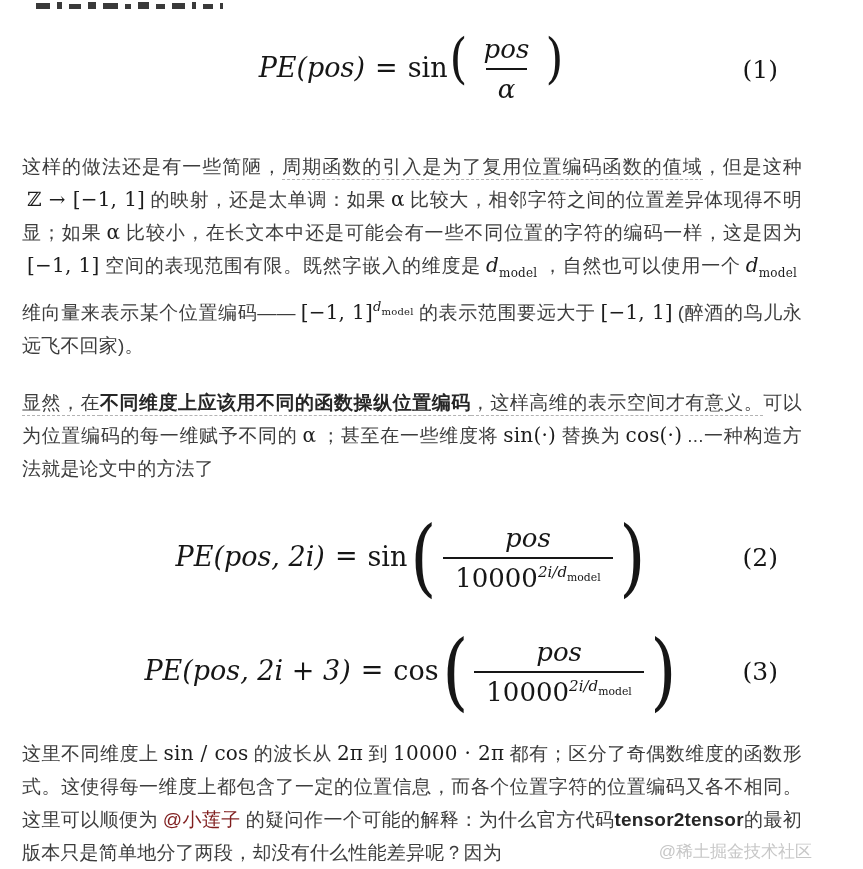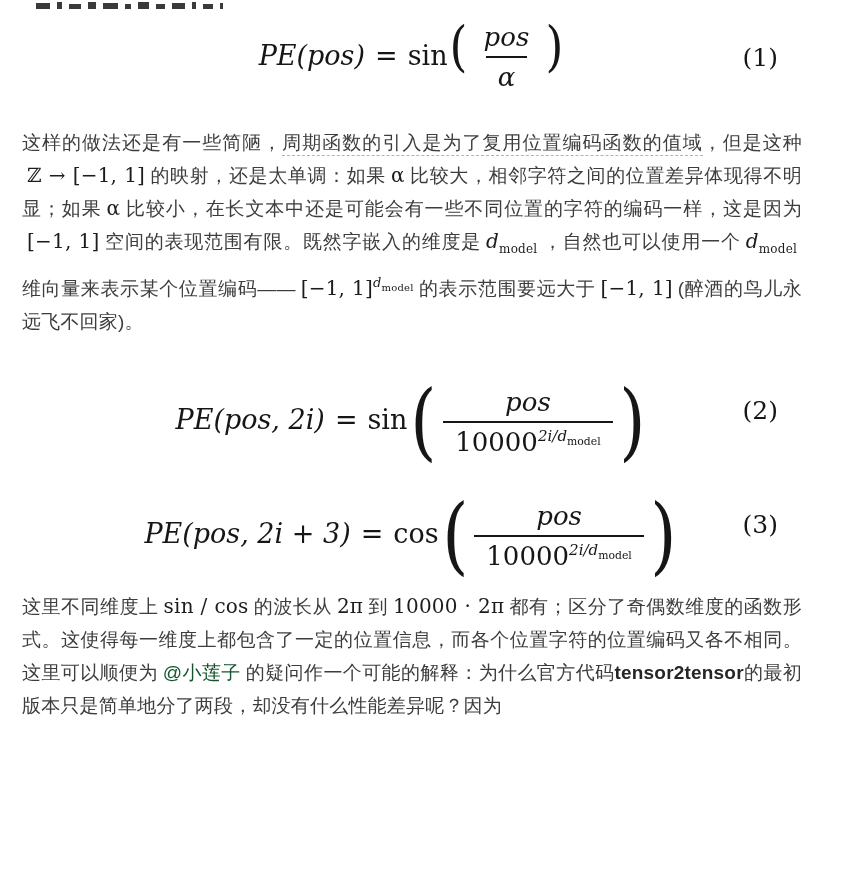--- a/index.html
+++ b/index.html
@@ -29,33 +29,33 @@
   }
   .imath .it, i { font-style:italic; }
   .msub { font-size:12px; }
   .msup { font-size:13px; }
   .msup .msub { font-size:10px; }
 
   
   .du { border-bottom:1px dashed #b3b3b3; padding-bottom:2px; }
 
   
-  .mention { color:#14532d; text-decoration:none; margin:0 5px; cursor:pointer; }
+  .mention { color:#7f1d1d; text-decoration:none; margin:0 5px; cursor:pointer; }
 
   
   .eq-row {
     position:relative; display:flex; justify-content:center; align-items:center;
     font-family:"DejaVu Serif",serif; color:#161616; font-size:27px;
   }
   .eq-row.first  { margin:22px 0 34px 0; min-height:66px; }
   .eq-row.tall   { margin:6px 0 18px 0;  min-height:96px;align-items:flex-end; }
   .mi { font-style:italic; }
   .rm { font-style:normal; }
   .mo { font-style:normal; margin:0 10px; }
-  .frac { display:inline-flex; flex-direction:column; align-items:center; margin:0 3px; font-size:26px; }
+  .frac { display:inline-flex; flex-direction:column; align-items:center; margin:12px 3px; font-size:26px; }
   .frac .num { padding:0 12px 4px; }
   .frac .den { border-top:2px solid #161616; padding:4px 12px 0; }
   .den .exp { font-size:0.58em; font-style:italic; }
   .den .exp .msub { font-size:0.72em; font-style:normal; }
   .paren { font-style:normal; display:inline-block; line-height:0.85; font-weight:400; }
   .paren.sz1 { font-size:54px; transform:scaleX(0.85); }
   .paren.sz2 { font-size:84px; transform:scaleX(0.8); }
   .eq-num { position:absolute; right:24px; top:50%; transform:translateY(-50%); font-size:25px; font-style:normal; color:#161616; }
 
   
@@ -91,20 +91,23 @@
           </span><span class="paren sz1">)</span>
       </span>
       <span class="eq-num">(1)</span>
     </div>
 
 
     <p class="para">
       <span class="seg">这样的做法还是有一些简陋，</span><span class="du">周期函数的引入是为了复用位置编码函数的值域</span><span class="seg">，但是这种</span><span class="imath">ℤ → [−1, 1]</span><span class="seg">的映射，还是太单调：如果</span><span class="imath it">α</span><span class="seg">比较大，相邻字符之间的位置差异体现得不明显；如果</span><span class="imath it">α</span><span class="seg">比较小，在长文本中还是可能会有一些不同位置的字符的编码一样，这是因为</span><span class="imath">[−1, 1]</span><span class="seg">空间的表现范围有限。既然字嵌入的维度是</span><span class="imath"><i>d</i><sub class="msub">model</sub></span><span class="seg">，自然也可以使用一个</span><span class="imath"><i>d</i><sub class="msub">model</sub></span><span class="seg">维向量来表示某个位置编码——</span><span class="imath"><span>[−1, 1]</span><sup class="msup"><i>d</i><sub class="msub">model</sub></sup></span><span class="seg">的表示范围要远大于</span><span class="imath">[−1, 1]</span><span class="seg">(醉酒的鸟儿永远飞不回家)。</span>
     </p>
 
+    <p class="para">
+      <span class="du">显然，在</span><strong class="du">不同维度上应该用不同的函数操纵位置编码</strong><span class="du">，这样高维的表示空间才有意义。</span><span class="seg">可以为位置编码的每一维赋予不同的</span><span class="imath it">α</span><span class="seg">；甚至在一些维度将</span><span class="imath">sin(·)</span><span class="seg">替换为</span><span class="imath">cos(·)</span><span class="seg">...一种构造方法就是论文中的方法了</span>
+    </p>
 
     <div class="eq-row tall">
       <span>
         <span class="mi">PE</span><span class="mi">(pos, 2i)</span><span class="mo">=</span><span class="rm">sin</span><span class="paren sz2" style="vertical-align:middle;">(</span><span class="frac" style="display:inline-flex;vertical-align:middle;">
             <span class="num mi">pos</span>
             <span class="den"><span class="rm">10000</span><sup class="exp"><span>2i/d</span><sub class="msub">model</sub></sup></span>
           </span><span class="paren sz2" style="vertical-align:middle;">)</span>
       </span>
       <span class="eq-num">(2)</span>
     </div>
@@ -118,13 +121,14 @@
       </span>
       <span class="eq-num">(3)</span>
     </div>
 
     <p class="para" style="margin-top:18px;">
       <span class="seg">这里不同维度上</span><span class="imath">sin / cos</span><span class="seg">的波长从</span><span class="imath it">2π</span><span class="seg">到</span><span class="imath it">10000 · 2π</span><span class="seg">都有；区分了奇偶数维度的函数形式。这使得每一维度上都包含了一定的位置信息，而各个位置字符的位置编码又各不相同。这里可以顺便为</span><a class="mention" href="#">@小莲子</a><span class="seg">的疑问作一个可能的解释：为什么官方代码</span><strong class="seg">tensor2tensor</strong><span class="seg">的最初版本只是简单地分了两段，却没有什么性能差异呢？因为</span>
     </p>
 
   </div>
 
+  <div class="watermark">@稀土掘金技术社区</div>
 </div>
 
 </body></html>

